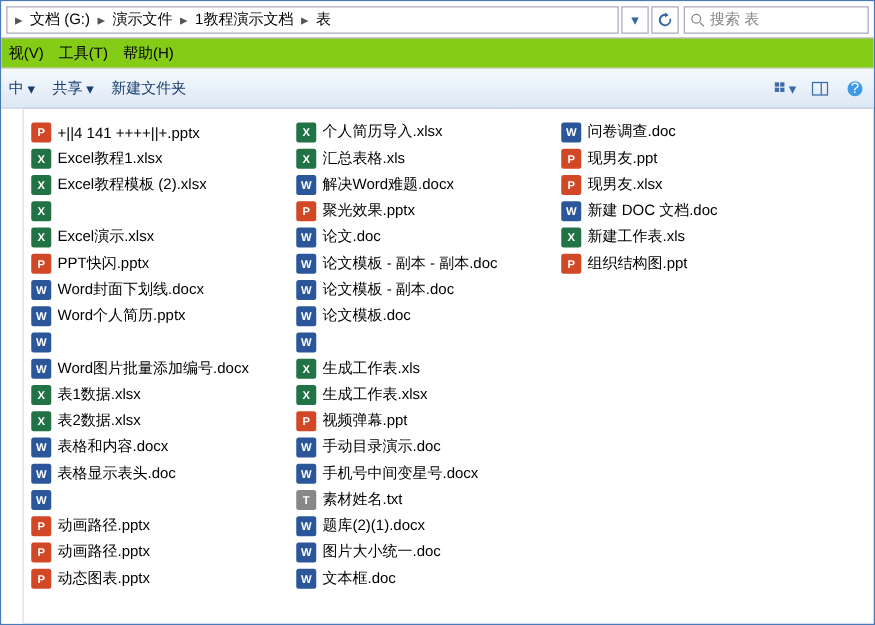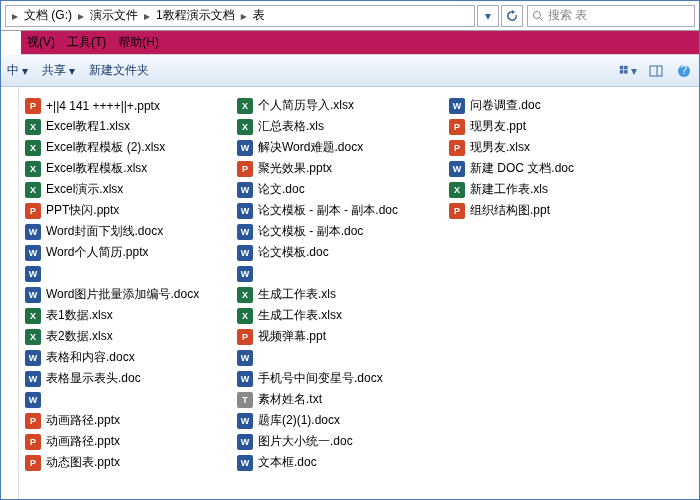--- a/index.html
+++ b/index.html
@@ -2,23 +2,23 @@
 <html><head>
 <meta charset="utf-8">
 <style>
 * { margin:0; padding:0; box-sizing:border-box; font-family:"Microsoft YaHei","Segoe UI",sans-serif; font-size:12px; }
 body { width:700px; height:500px; background:#fff; overflow:hidden; border:1px solid #4a7ab8; }
 .addr { height:30px; display:flex; align-items:center; border-bottom:1px solid #a0a0a0; background:#fff; padding:0 4px; }
 .crumbs { flex:1; display:flex; align-items:center; height:22px; border:1px solid #aab; background:#fff; padding-left:4px; overflow:hidden; }
 .crumb { padding:0 4px; cursor:pointer; white-space:nowrap; }
 .sep { color:#555; padding:0 2px; }
 .navbtn { width:22px; height:22px; border:1px solid #aab; margin-left:2px; display:flex; align-items:center; justify-content:center; color:#3367a2; cursor:pointer; }
-.search { width:168px; height:22px; border:1px solid #aab; margin-left:4px; display:flex; align-items:center; padding:0 4px; color:#888; }
+.search { width:148px; height:22px; border:1px solid #aab; margin-left:4px; display:flex; align-items:center; padding:0 4px; color:#888; }
 .search svg { margin-right:4px; }
-.menubar { height:24px; display:flex; align-items:center; padding-left:6px; gap:12px; background:#be185d; border-bottom:1px solid #d0d0d0;margin-left:20px; }
+.menubar { height:24px; display:flex; align-items:center; padding-left:6px; gap:12px; background:#84cc16; border-bottom:1px solid #d0d0d0; }
 .menuitem { cursor:pointer; }
 .toolbar { height:32px; background:linear-gradient(#f5f9fd,#dce8f5); border-bottom:1px solid #b8c8dc; display:flex; align-items:center; padding:0 6px; gap:14px; }
 .tbtn { color:#1a3e6e; cursor:pointer; display:flex; align-items:center; gap:3px; }
 .tright { margin-left:auto; display:flex; gap:10px; align-items:center; }
 .ticon { width:18px; height:18px; color:#3d6ba8; cursor:pointer; display:flex; align-items:center; justify-content:center; }
 .content { display:flex; height:calc(100% - 86px); }
 .nav { width:18px; background:#fff; border-right:1px solid #e0e0e0; }
 .files { flex:1; padding:8px 6px; overflow:auto; display:flex; flex-direction:column; flex-wrap:wrap; align-content:flex-start; column-gap:26px; }
 .file { display:flex; align-items:center; height:21px; width:186px; cursor:pointer; white-space:nowrap; }
 .fico { width:16px; height:16px; margin-right:5px; flex-shrink:0; border-radius:2px; display:flex; align-items:center; justify-content:center; font-size:9px; font-weight:bold; color:#fff; }
@@ -101,21 +101,20 @@
       <div class="file">
         <div class="fico xlsx">X</div>
         <div class="fname">Excel教程1.xlsx</div>
       </div>
       <div class="file">
         <div class="fico xlsx">X</div>
         <div class="fname">Excel教程模板 (2).xlsx</div>
       </div>
       <div class="file">
         <div class="fico xlsx">X</div>
-        <div class="fname">Excel教程模板.xlsx</div>
       </div>
       <div class="file">
         <div class="fico xlsx">X</div>
         <div class="fname">Excel演示.xlsx</div>
       </div>
       <div class="file">
         <div class="fico pptx">P</div>
         <div class="fname">PPT快闪.pptx</div>
       </div>
       <div class="file">
@@ -206,20 +205,21 @@
       <div class="file">
         <div class="fico xlsx">X</div>
         <div class="fname">生成工作表.xlsx</div>
       </div>
       <div class="file">
         <div class="fico pptx">P</div>
         <div class="fname">视频弹幕.ppt</div>
       </div>
       <div class="file">
         <div class="fico docx">W</div>
+        <div class="fname">手动目录演示.doc</div>
       </div>
       <div class="file">
         <div class="fico docx">W</div>
         <div class="fname">手机号中间变星号.docx</div>
       </div>
       <div class="file">
         <div class="fico txt">T</div>
         <div class="fname">素材姓名.txt</div>
       </div>
       <div class="file">

